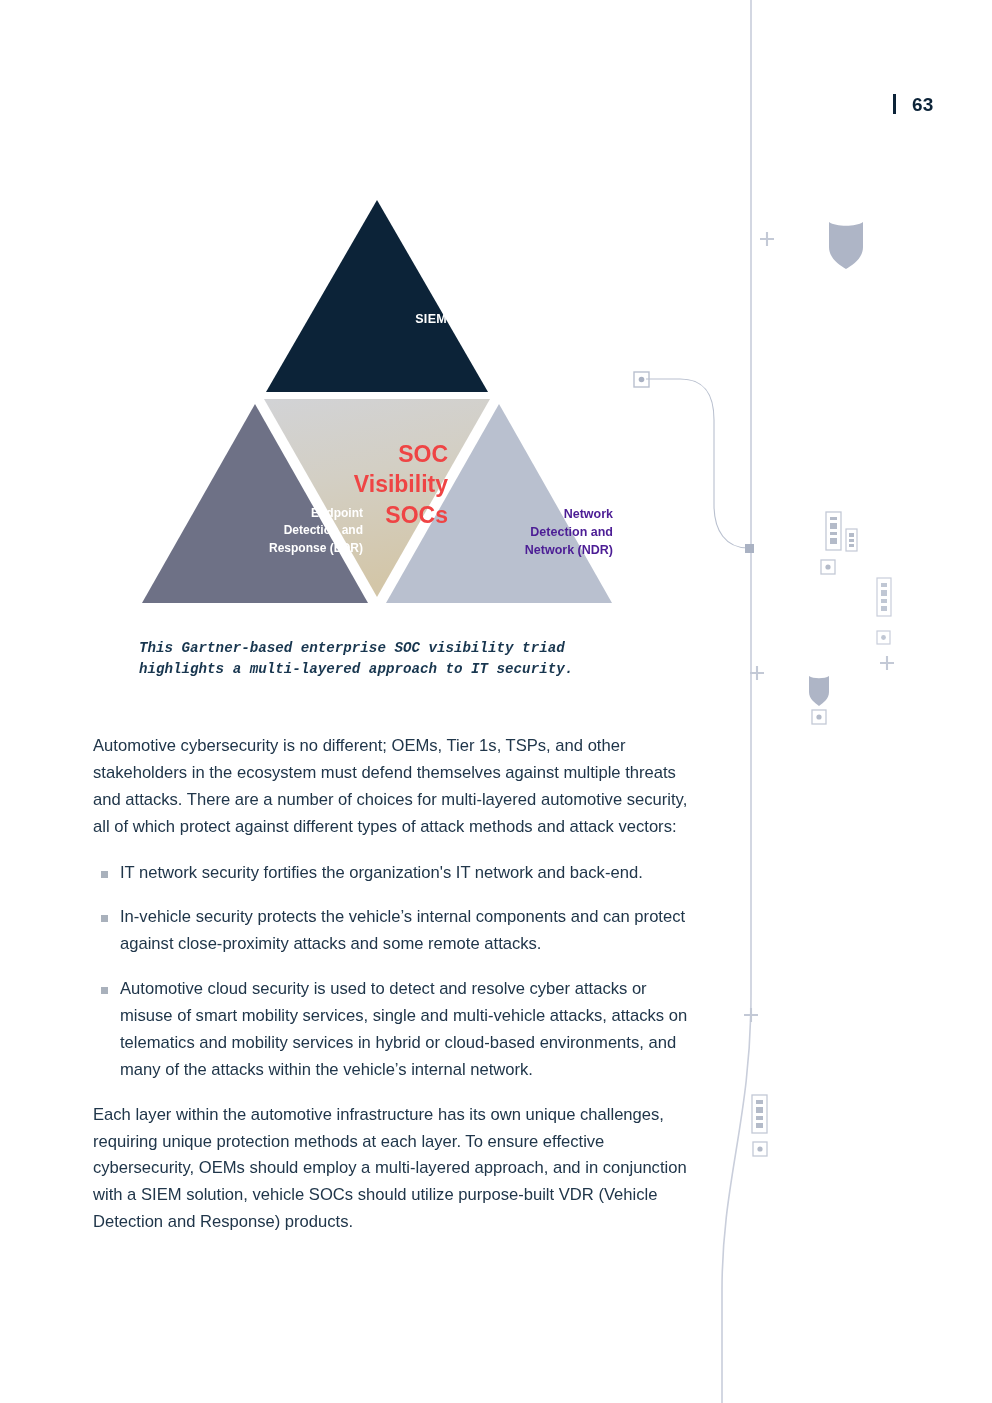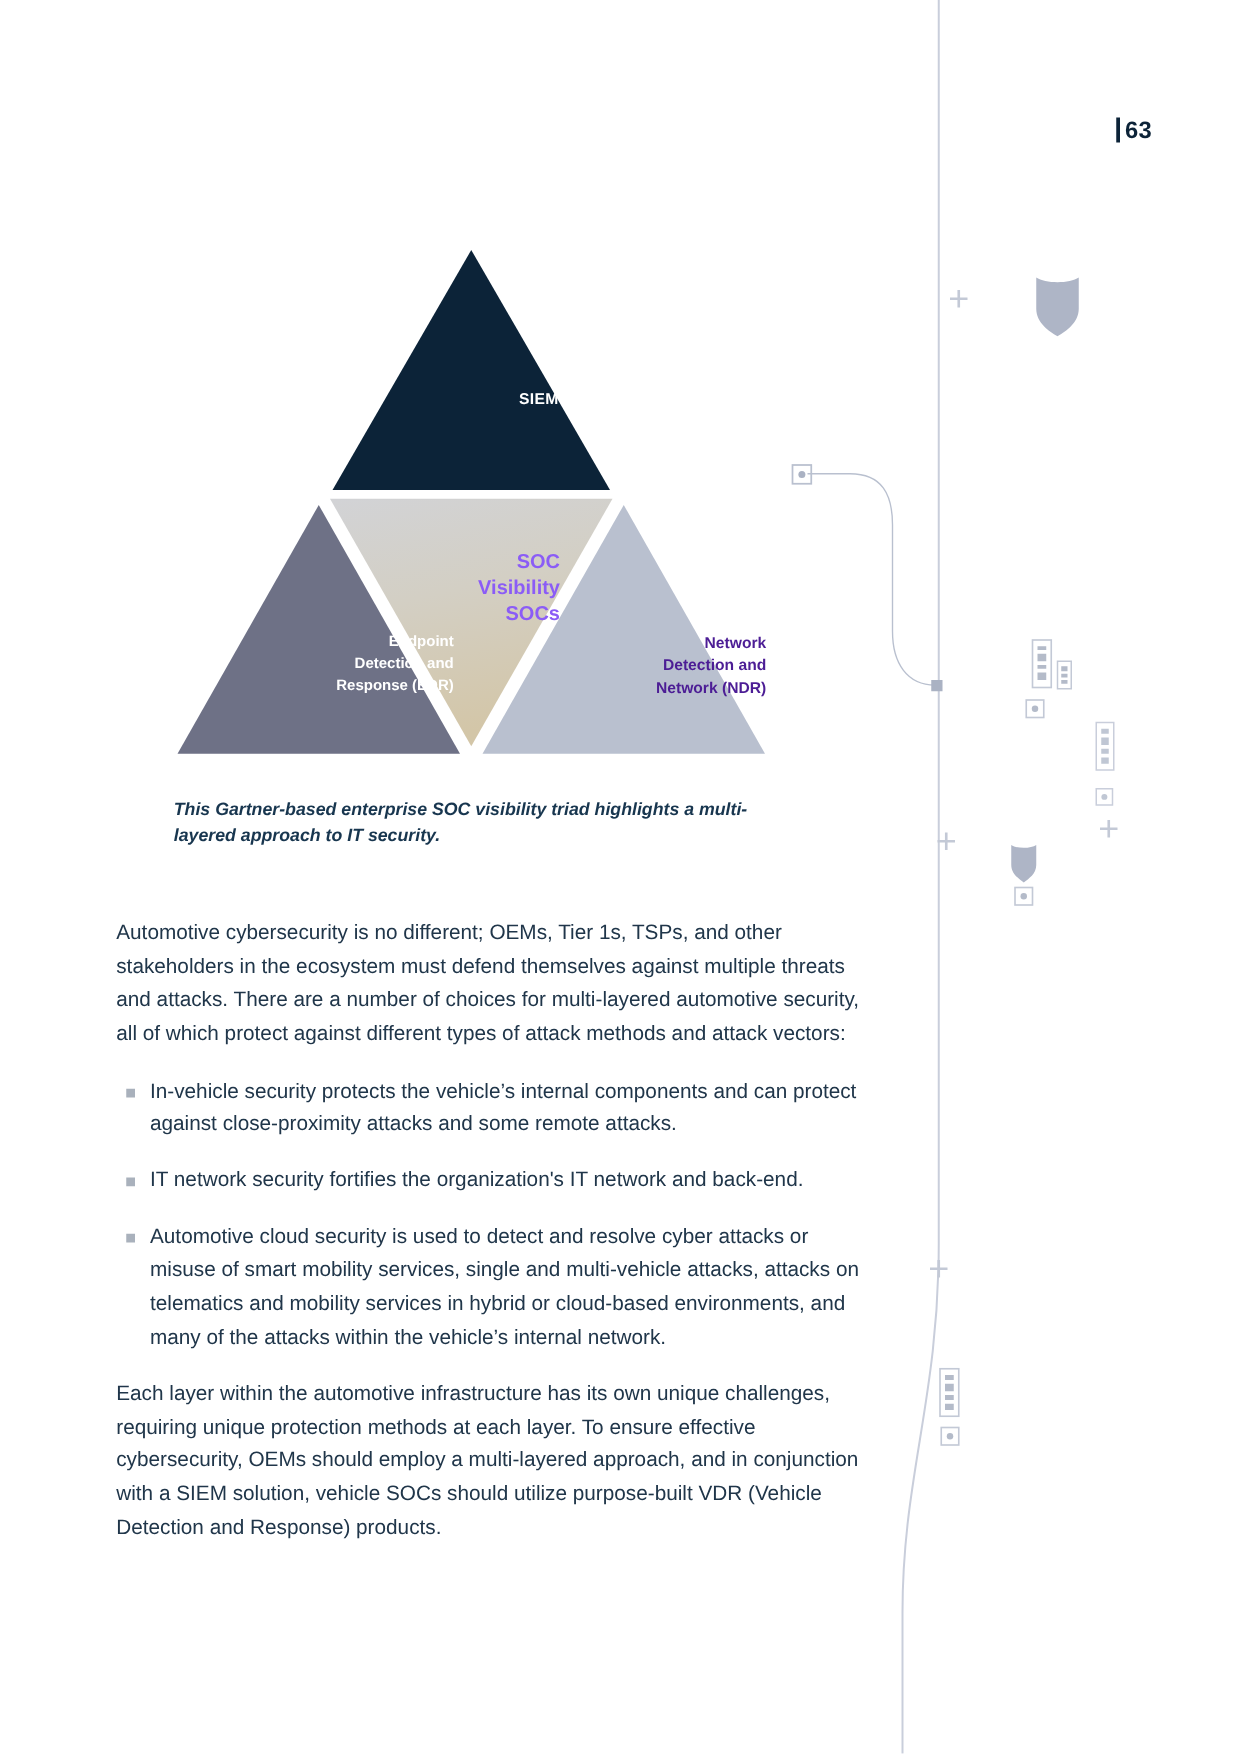--- a/index.html
+++ b/index.html
@@ -17,21 +17,21 @@
     background: #ffffff;
   }
 
   
   .page-number {
     position: absolute;
     top: 94px;
     left: 893px;
     display: flex;
     align-items: center;
-    gap: 4px;
+    gap: 16px;
   }
   .page-number .bar {
     width: 3px;
     height: 20px;
     background: #0c2338;
     display: block;
   }
   .page-number .num {
     font-size: 19px;
     font-weight: bold;
@@ -71,22 +71,22 @@
     top: 116px;
     width: 140px;
     color: #ffffff;
     font-size: 12.5px;
     letter-spacing: 0.3px;
   }
   .lbl-center {
     left: 168px;
     top: 243px;
     width: 140px;
-    color: #8b5cf6;
-    font-size: 16px;
+    color: #ef4444;
+    font-size: 23px;
     line-height: 1.32;
   }
   .lbl-edr {
     left: 43px;
     top: 309px;
     width: 180px;
     color: #ffffff;
     font-size: 12px;
     line-height: 1.45;
   }
@@ -103,20 +103,21 @@
   .caption {
     position: absolute;
     left: 139px;
     top: 638px;
     width: 470px;
     font-size: 14.2px;
     font-weight: bold;
     font-style: italic;
     color: #18364f;
     line-height: 1.45;
+    font-family: Liberation Mono, monospace;
   }
 
   
   .body-col {
     position: absolute;
     left: 93px;
     top: 733px;
     width: 608px;
   }
   .para {
@@ -268,25 +269,25 @@
 
   <div class="caption">This Gartner-based enterprise SOC visibility triad highlights a multi-layered approach to IT security.</div>
 
   <div class="body-col">
 
     <p class="para">Automotive cybersecurity is no different; OEMs, Tier 1s, TSPs, and other stakeholders in the ecosystem must defend themselves against multiple threats and attacks. There are a number of choices for multi-layered automotive security, all of which protect against different types of attack methods and attack vectors:</p>
 
     <ul class="bullets">
       <li>
         <span class="bullet-mark"></span>
-        <span>In-vehicle security protects the vehicle’s internal components and can protect against close-proximity attacks and some remote attacks.</span>
+        <span>IT network security fortifies the organization's IT network and back-end.</span>
       </li>
       <li>
         <span class="bullet-mark"></span>
-        <span>IT network security fortifies the organization's IT network and back-end.</span>
+        <span>In-vehicle security protects the vehicle’s internal components and can protect against close-proximity attacks and some remote attacks.</span>
       </li>
       <li>
         <span class="bullet-mark"></span>
         <span>Automotive cloud security is used to detect and resolve cyber attacks or misuse of smart mobility services, single and multi-vehicle attacks, attacks on telematics and mobility services in hybrid or cloud-based environments, and many of the attacks within the vehicle’s internal network.</span>
       </li>
     </ul>
 
     <p class="para para-last">Each layer within the automotive infrastructure has its own unique challenges, requiring unique protection methods at each layer. To ensure effective cybersecurity, OEMs should employ a multi-layered approach, and in conjunction with a SIEM solution, vehicle SOCs should utilize purpose-built VDR (Vehicle Detection and Response) products.</p>
   </div>
 

